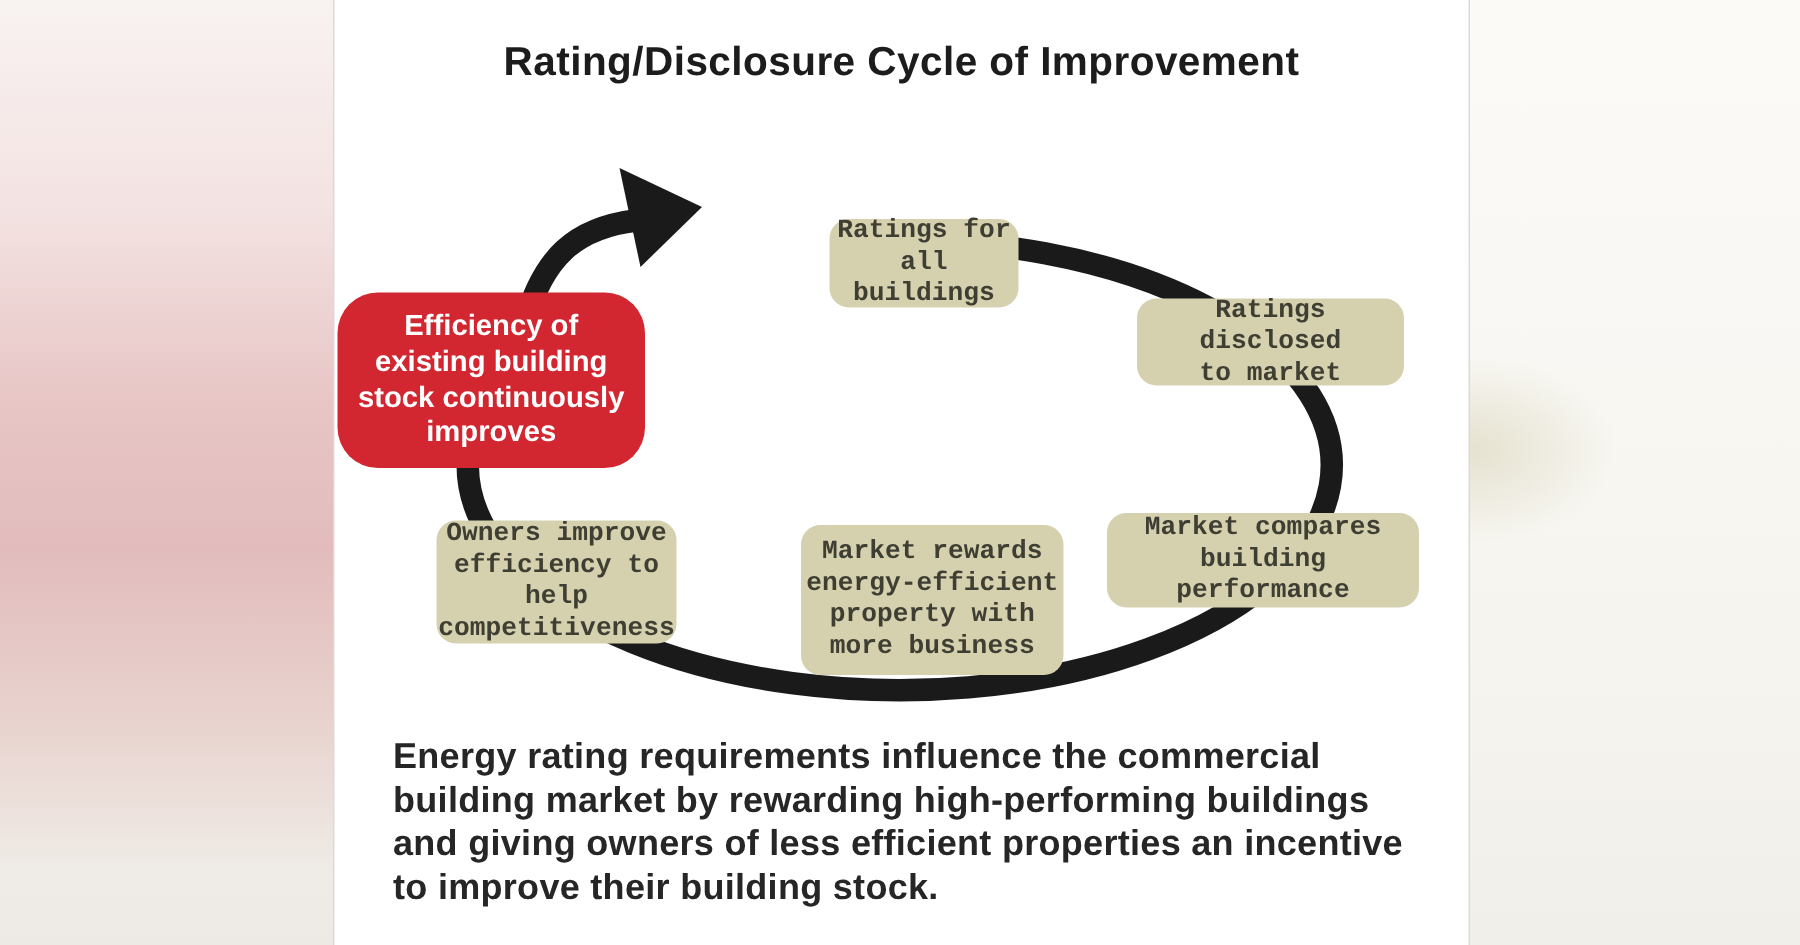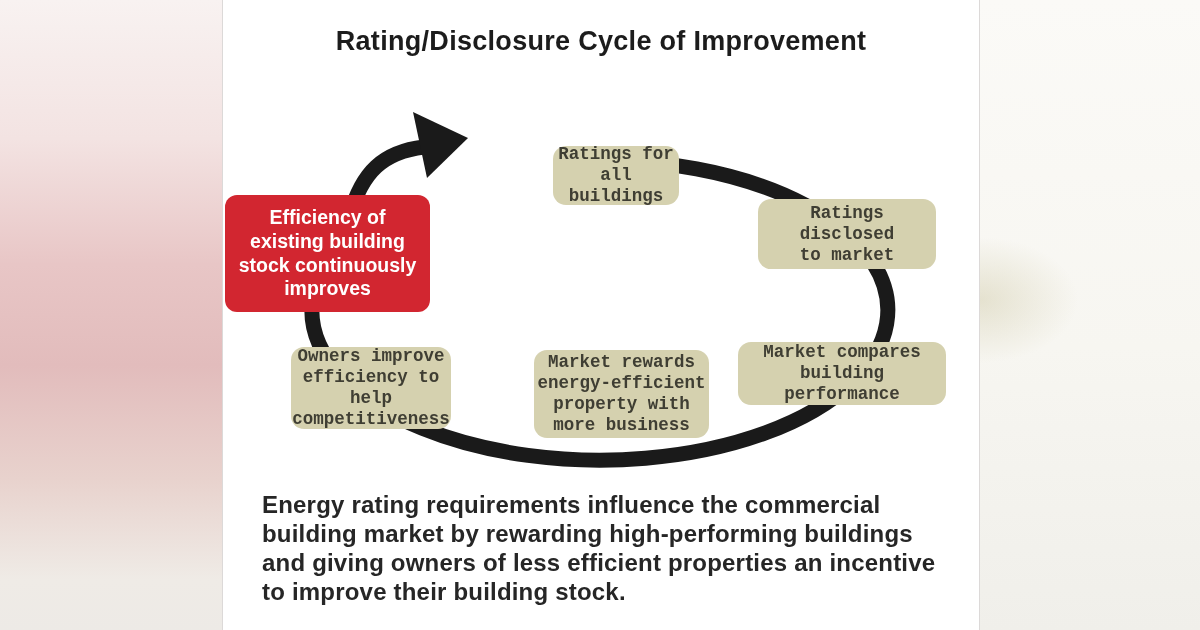--- a/index.html
+++ b/index.html
@@ -36,21 +36,21 @@
     position:absolute;z-index:2;display:flex;align-items:center;justify-content:center;
     text-align:center;font-weight:700;white-space:pre-line;box-sizing:border-box;
   }
   .node.step{
     background:var(--step-bg,#d5d1af);
     color:var(--step-text,#3f3e33);
     border-radius:13px;font-size:17.5px;line-height:1.2;font-family:Liberation Mono, monospace;
   }
   .node.highlight{
     background:var(--accent-red,#d22630);
-    color:#ffffff;border-radius:12px;
+    color:#ffffff;border-radius:27px;
     font-size:19.5px;line-height:1.22;
   }
   .caption{
     position:absolute;left:262px;top:490px;width:700px;z-index:3;
     font-size:24px;font-weight:700;color:#262626;line-height:29px;
     white-space:pre-line;letter-spacing:0.2px;
   }
 </style>
 </head>
 <body>
@@ -71,27 +71,27 @@
 </svg>
 
 <div class="node highlight" style="left:225px;top:195px;width:205px;height:117px;">Efficiency of
 existing building
 stock continuously
 improves</div>
 
 <div class="node step" style="left:553px;top:146px;width:126px;height:59px;">Ratings for
 all buildings</div>
 
-<div class="node step" style="left:758px;top:199px;width:178px;height:70px;">Ratings disclosed
+<div class="node step" style="left:758px;top:199px;width:178px;height:58px;">Ratings disclosed
 to market</div>
 
 <div class="node step" style="left:738px;top:342px;width:208px;height:63px;">Market compares
 building performance</div>
 
-<div class="node step" style="left:534px;top:350px;width:175px;height:88px;">Market rewards
+<div class="node step" style="left:534px;top:350px;width:175px;height:100px;">Market rewards
 energy-efficient
 property with
 more business</div>
 
 <div class="node step" style="left:291px;top:347px;width:160px;height:82px;">Owners improve
 efficiency to help
 competitiveness</div>
 
 <div class="caption">Energy rating requirements influence the commercial
 building market by rewarding high-performing buildings

